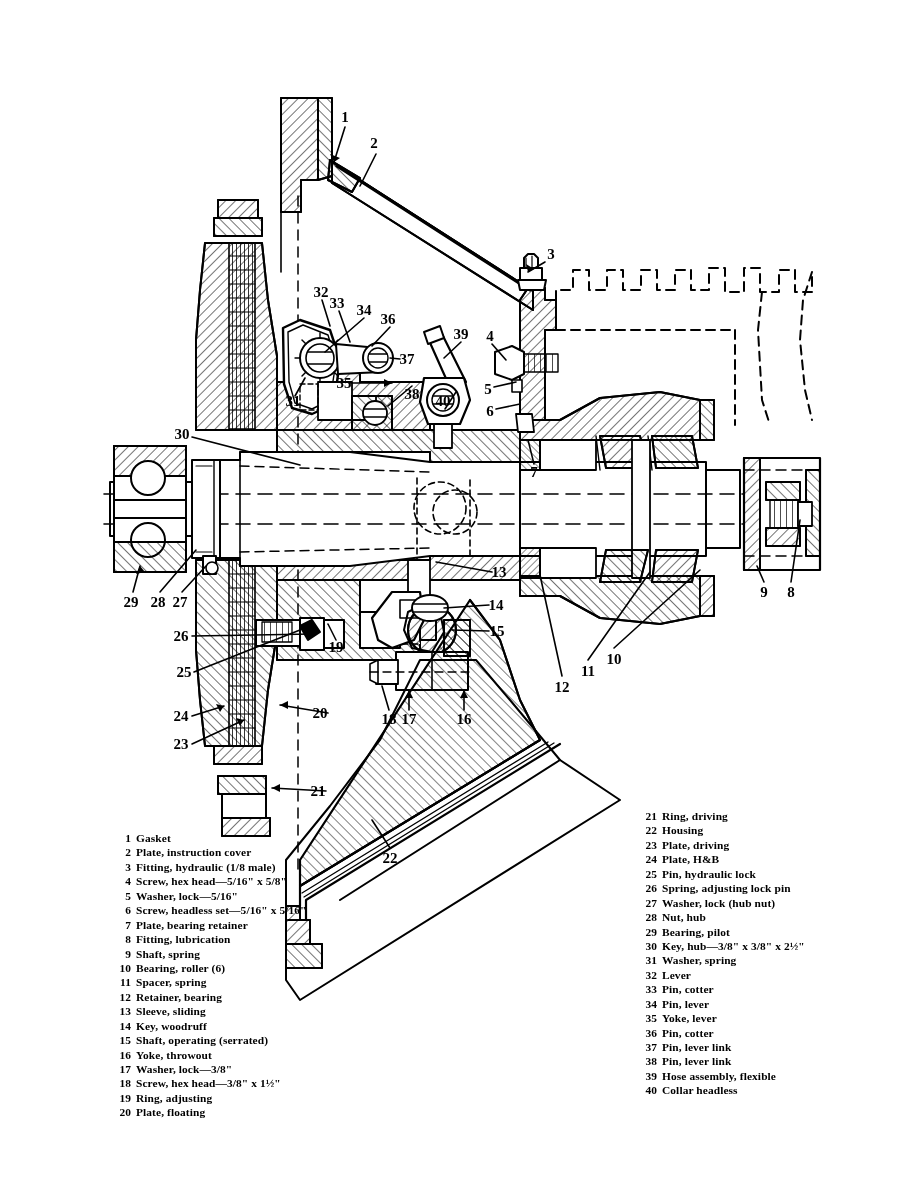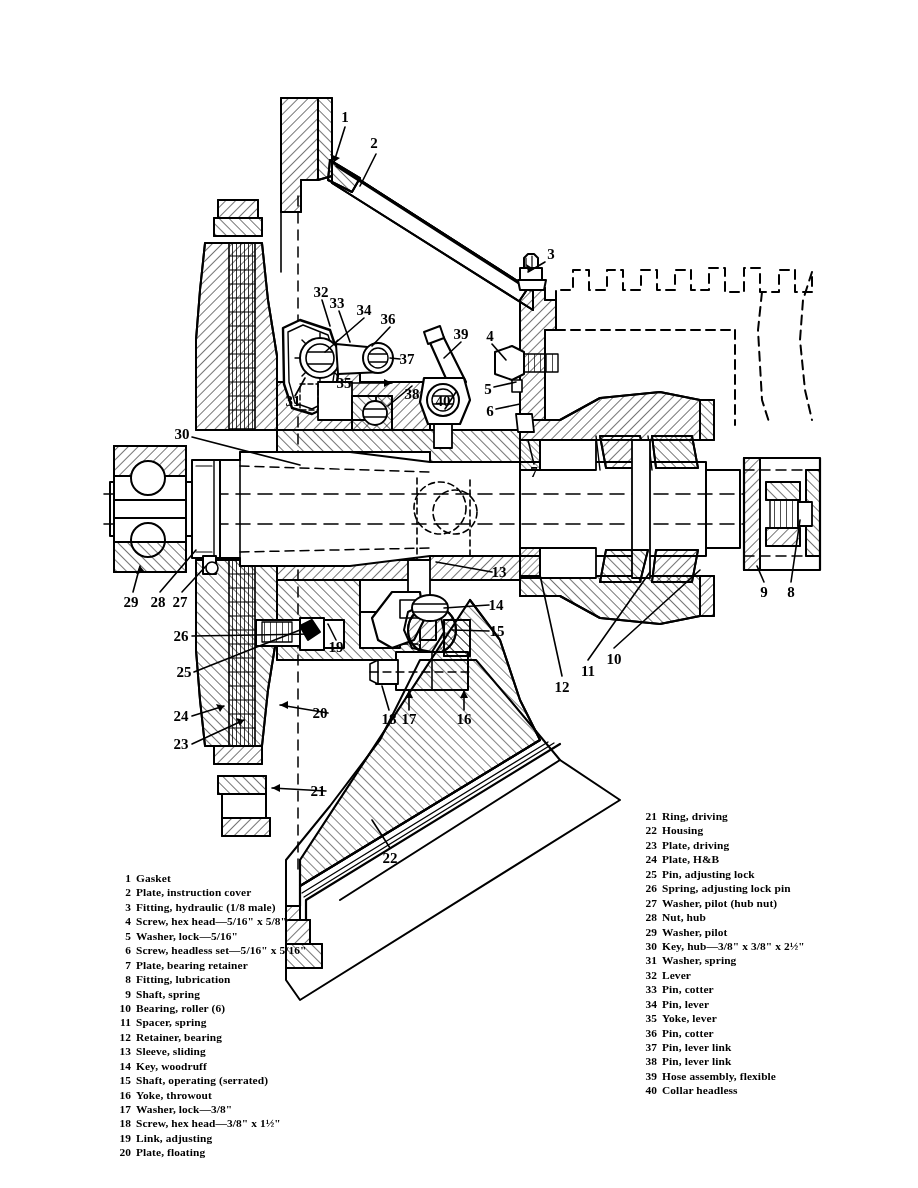--- a/index.html
+++ b/index.html
@@ -31,21 +31,21 @@
   }
   .legend {
     position: absolute;
     font-family: "Liberation Serif", "DejaVu Serif", serif;
     font-size: 11.4px;
     line-height: 14.45px;
     font-weight: 700;
     letter-spacing: 0.1px;
     white-space: nowrap;
   }
-  #legend-left  { left: 112px; top: 831px; margin-top: 40px; }
+  #legend-left  { left: 112px; top: 831px; }
   #legend-right { left: 638px; top: 809px; }
   .legend-row {
     display: block;
     height: 14.45px;
   }
   .legend-num {
     display: inline-block;
     width: 19px;
     text-align: right;
     margin-right: 5px;
@@ -534,33 +534,33 @@
       <div class="legend-row"><span class="legend-num">9</span><span class="legend-text">Shaft, spring</span></div>
       <div class="legend-row"><span class="legend-num">10</span><span class="legend-text">Bearing, roller (6)</span></div>
       <div class="legend-row"><span class="legend-num">11</span><span class="legend-text">Spacer, spring</span></div>
       <div class="legend-row"><span class="legend-num">12</span><span class="legend-text">Retainer, bearing</span></div>
       <div class="legend-row"><span class="legend-num">13</span><span class="legend-text">Sleeve, sliding</span></div>
       <div class="legend-row"><span class="legend-num">14</span><span class="legend-text">Key, woodruff</span></div>
       <div class="legend-row"><span class="legend-num">15</span><span class="legend-text">Shaft, operating (serrated)</span></div>
       <div class="legend-row"><span class="legend-num">16</span><span class="legend-text">Yoke, throwout</span></div>
       <div class="legend-row"><span class="legend-num">17</span><span class="legend-text">Washer, lock—3/8"</span></div>
       <div class="legend-row"><span class="legend-num">18</span><span class="legend-text">Screw, hex head—3/8" x 1½"</span></div>
-      <div class="legend-row"><span class="legend-num">19</span><span class="legend-text">Link, adjusting</span></div>
+      <div class="legend-row"><span class="legend-num">19</span><span class="legend-text">Ring, adjusting</span></div>
       <div class="legend-row"><span class="legend-num">20</span><span class="legend-text">Plate, floating</span></div>
     </div>
   <div class="legend" id="legend-right">
       <div class="legend-row"><span class="legend-num">21</span><span class="legend-text">Ring, driving</span></div>
       <div class="legend-row"><span class="legend-num">22</span><span class="legend-text">Housing</span></div>
       <div class="legend-row"><span class="legend-num">23</span><span class="legend-text">Plate, driving</span></div>
       <div class="legend-row"><span class="legend-num">24</span><span class="legend-text">Plate, H&amp;B</span></div>
-      <div class="legend-row"><span class="legend-num">25</span><span class="legend-text">Pin, adjusting lock</span></div>
+      <div class="legend-row"><span class="legend-num">25</span><span class="legend-text">Pin, hydraulic lock</span></div>
       <div class="legend-row"><span class="legend-num">26</span><span class="legend-text">Spring, adjusting lock pin</span></div>
-      <div class="legend-row"><span class="legend-num">27</span><span class="legend-text">Washer, pilot (hub nut)</span></div>
+      <div class="legend-row"><span class="legend-num">27</span><span class="legend-text">Washer, lock (hub nut)</span></div>
       <div class="legend-row"><span class="legend-num">28</span><span class="legend-text">Nut, hub</span></div>
-      <div class="legend-row"><span class="legend-num">29</span><span class="legend-text">Washer, pilot</span></div>
+      <div class="legend-row"><span class="legend-num">29</span><span class="legend-text">Bearing, pilot</span></div>
       <div class="legend-row"><span class="legend-num">30</span><span class="legend-text">Key, hub—3/8" x 3/8" x 2½"</span></div>
       <div class="legend-row"><span class="legend-num">31</span><span class="legend-text">Washer, spring</span></div>
       <div class="legend-row"><span class="legend-num">32</span><span class="legend-text">Lever</span></div>
       <div class="legend-row"><span class="legend-num">33</span><span class="legend-text">Pin, cotter</span></div>
       <div class="legend-row"><span class="legend-num">34</span><span class="legend-text">Pin, lever</span></div>
       <div class="legend-row"><span class="legend-num">35</span><span class="legend-text">Yoke, lever</span></div>
       <div class="legend-row"><span class="legend-num">36</span><span class="legend-text">Pin, cotter</span></div>
       <div class="legend-row"><span class="legend-num">37</span><span class="legend-text">Pin, lever link</span></div>
       <div class="legend-row"><span class="legend-num">38</span><span class="legend-text">Pin, lever link</span></div>
       <div class="legend-row"><span class="legend-num">39</span><span class="legend-text">Hose assembly, flexible</span></div>

